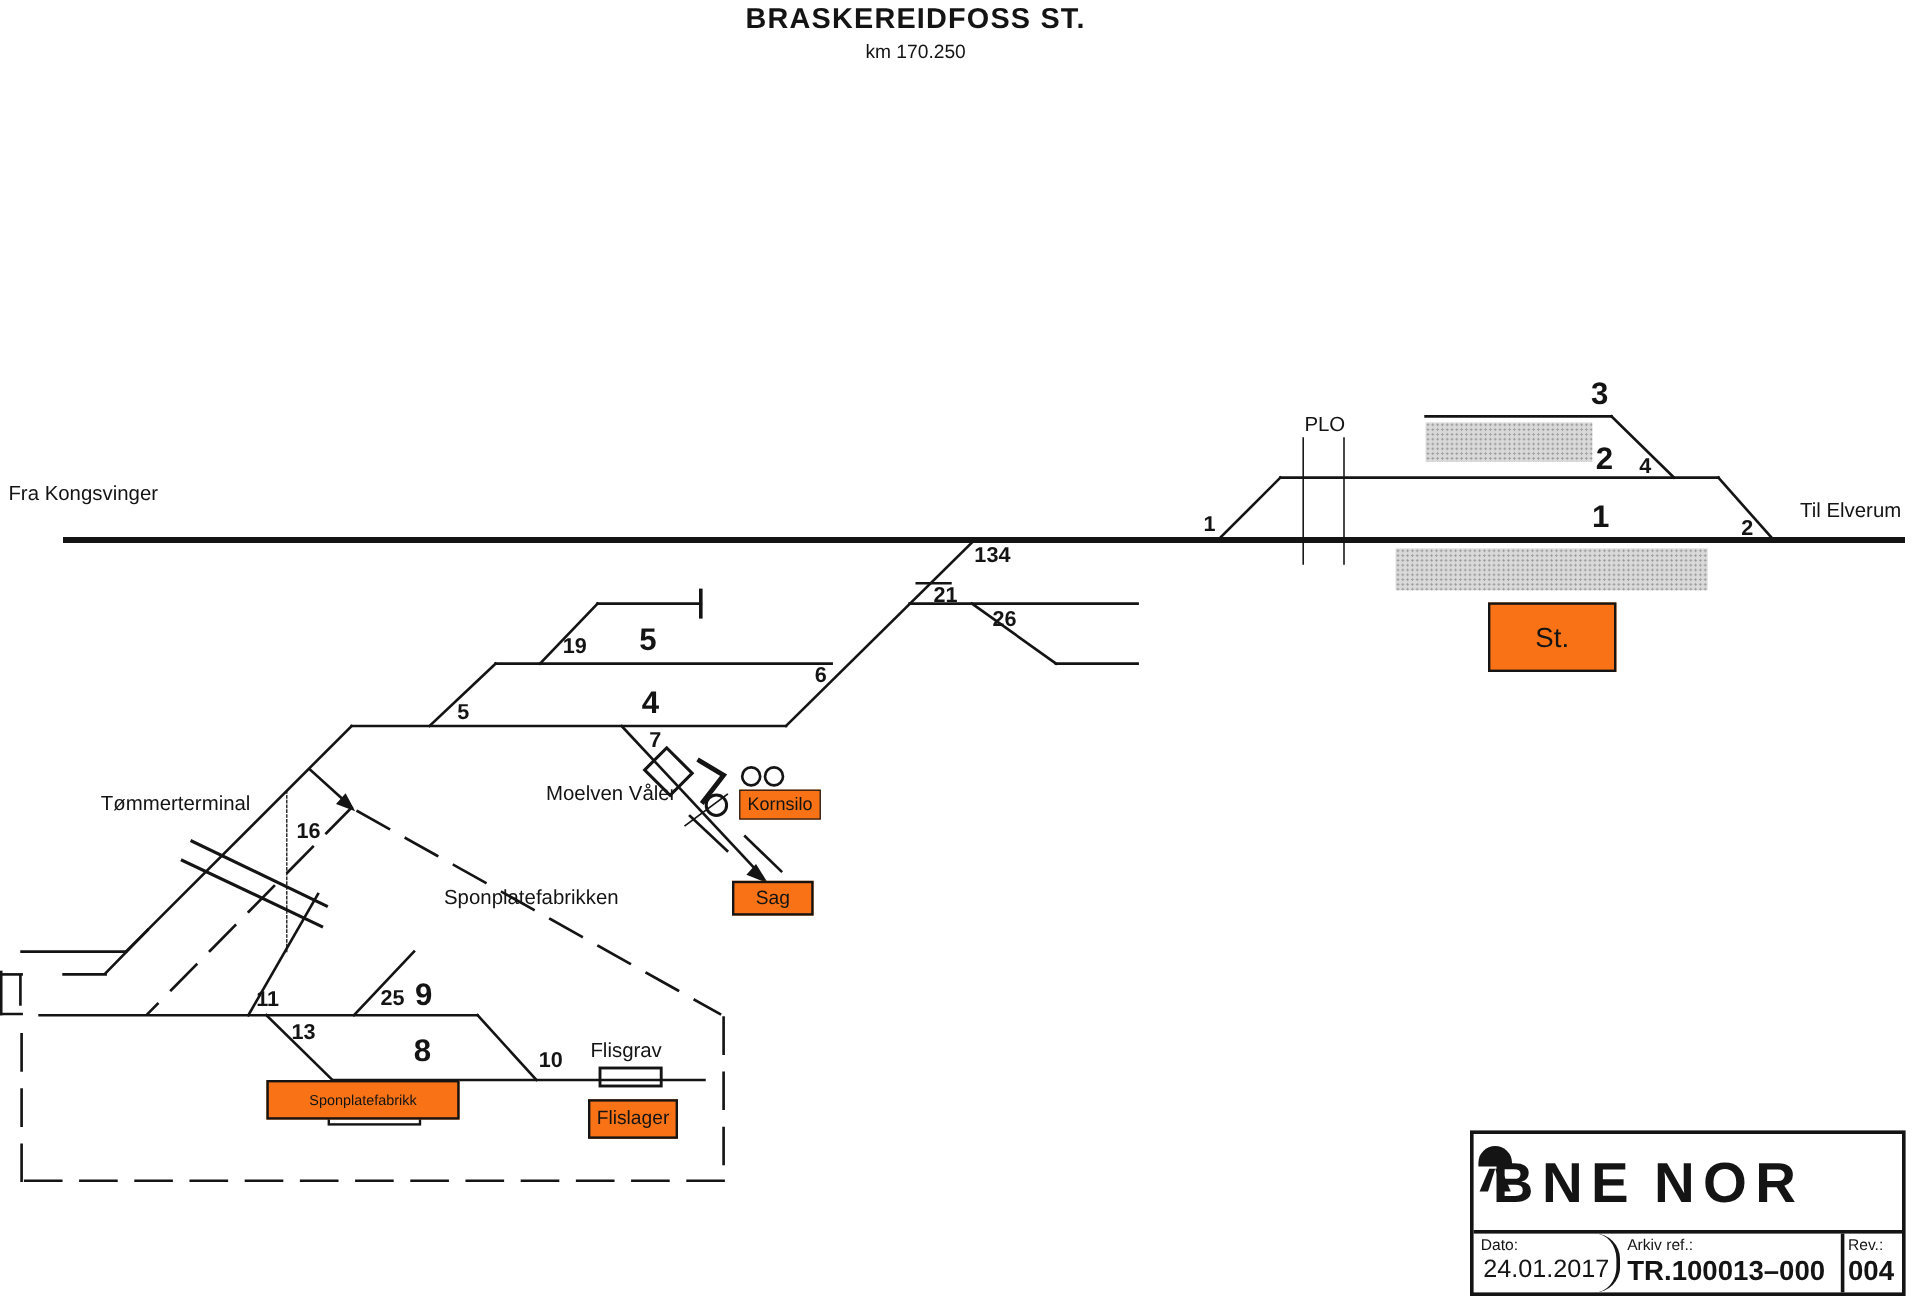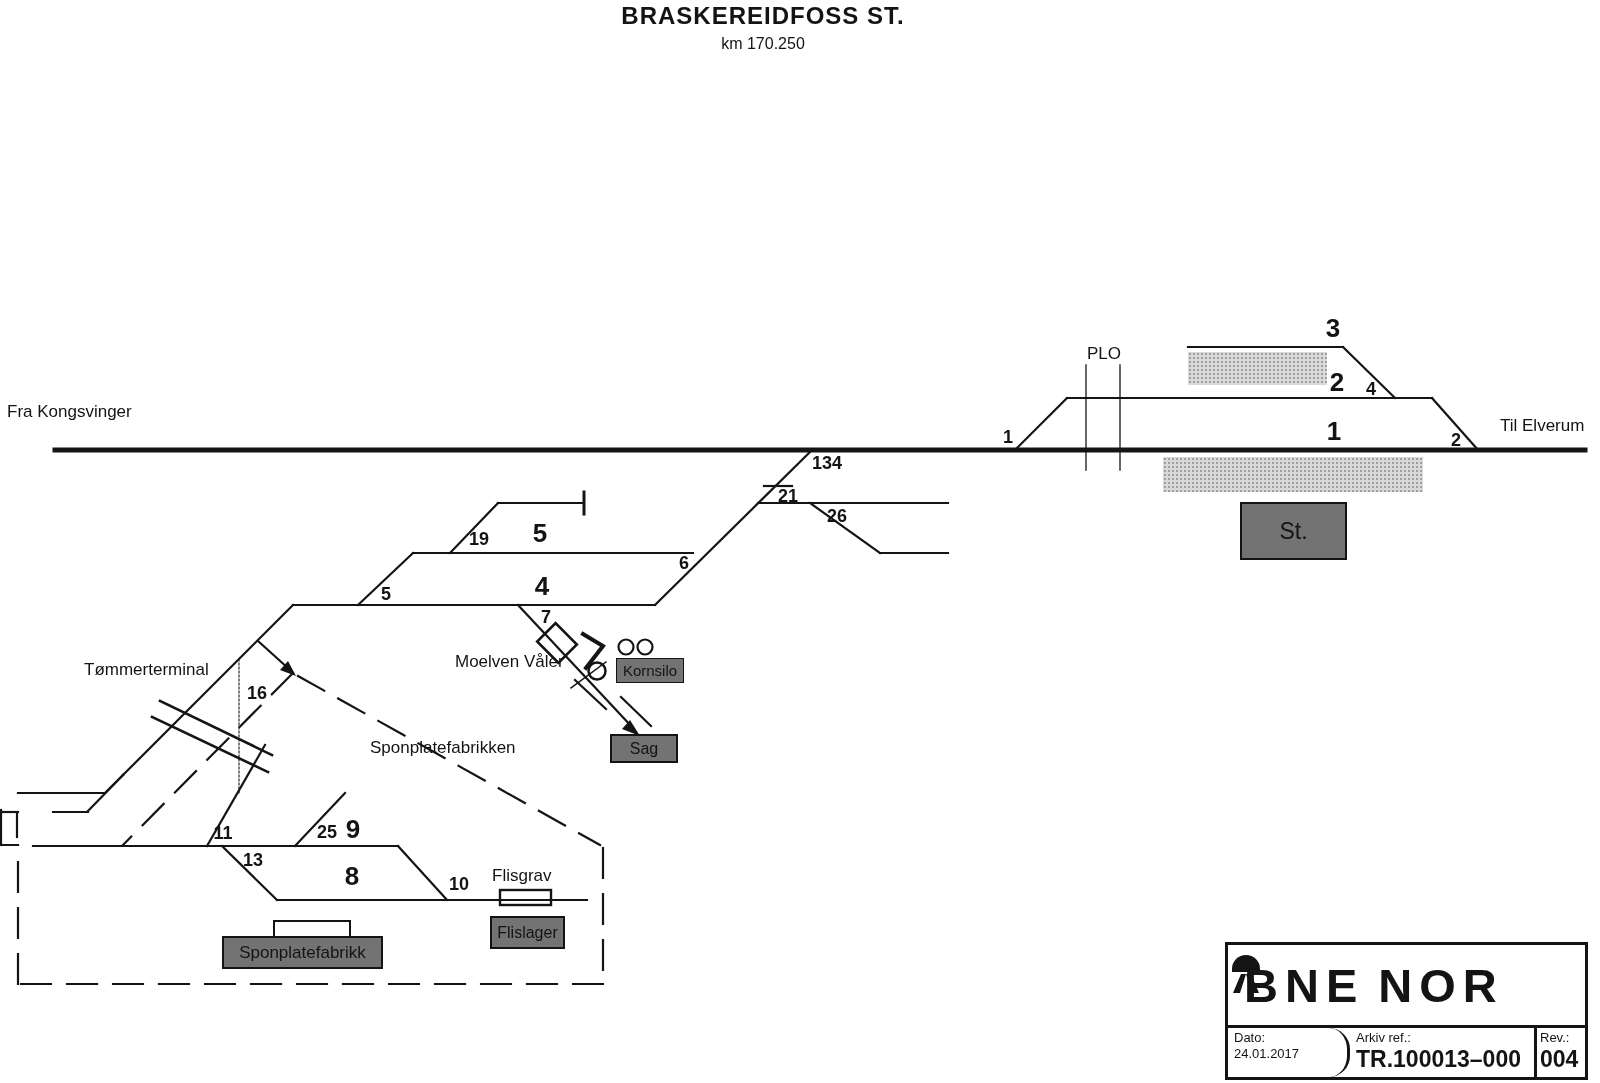--- a/index.html
+++ b/index.html
@@ -9,29 +9,29 @@
   .lbl{position:absolute;white-space:nowrap;color:#141414;}
   .ctr{transform:translate(-50%,-50%);}
   .num-big{font-size:26px;font-weight:bold;}
   .num-sm{font-size:18px;font-weight:600;}
   .txt{font-size:17px;font-weight:500;}
   .title-station{font-size:24px;font-weight:bold;letter-spacing:1px;}
   .title-km{font-size:16px;}
   .platform{position:absolute;background-color:#d9d9d9;
     background-image:radial-gradient(#9f9f9f 0.9px, transparent 0.9px);
     background-size:4px 4px;}
-  .box{position:absolute;border:2px solid #141414;background:#737373;
+  .box{position:absolute;border:2px solid #141414;background:#f97316;
     display:flex;align-items:center;justify-content:center;}
   .tblock{position:absolute;border:3px solid #141414;background:#fff;box-sizing:border-box;}
   .tblock .logo-row{height:80px;display:flex;align-items:center;padding-left:16px;}
   .brand-letter{font-size:47px;font-weight:bold;letter-spacing:7px;line-height:1;}
   .tblock .meta-row{display:flex;border-top:3px solid #141414;height:52px;box-sizing:border-box;}
   .cell{box-sizing:border-box;padding:2px 4px 0 6px;display:flex;flex-direction:column;}
   .cell .k{font-size:13px;font-weight:500;}
-  .cell .v{font-size:13px;margin-top:1px;}
+  .cell .v{font-size:21px;margin-top:1px;text-align:center;}
   .cell .v.big{font-size:23px;font-weight:bold;text-align:left;}
 </style>
 </head>
 <body>
 
 <div id="stage">
 
   <svg width="1600" height="1083" viewBox="0 0 1600 1083">
     <g stroke="#141414" fill="none" stroke-width="2.2" stroke-linecap="square">
 
@@ -171,21 +171,21 @@
 
   <div class="box" style="left:610px;top:734px;width:64px;height:25px;font-size:16px;">
     <span>Sag</span>
   </div>
 
   <div class="box" style="left:490px;top:916px;width:71px;height:29px;font-size:16px;">
     <span>Flislager</span>
   </div>
 
   <div style="position:absolute;left:273px;top:920px;width:74px;height:14px;border:2px solid #141414;background:#fff;"></div>
-  <div class="box" style="left:222px;top:936px;width:157px;height:29px;font-size:17px;">
+  <div class="box" style="left:222px;top:900px;width:157px;height:29px;font-size:12px;">
     <span>Sponplatefabrikk</span>
   </div>
 
   <div class="tblock" style="left:1225px;top:942px;width:363px;height:138px;">
     <div class="logo-row">
       <span class="brand-letter">B</span>
       <svg width="36" height="48" viewBox="0 0 34 48" style="margin:2px 4px 0 0;">
         <g fill="#141414">
           <path d="M3,22 a14,14 0 0 1 28,0 v3 h-28 z"></path>
           <polygon points="4,46 12,27 17,27 11,46"></polygon>

